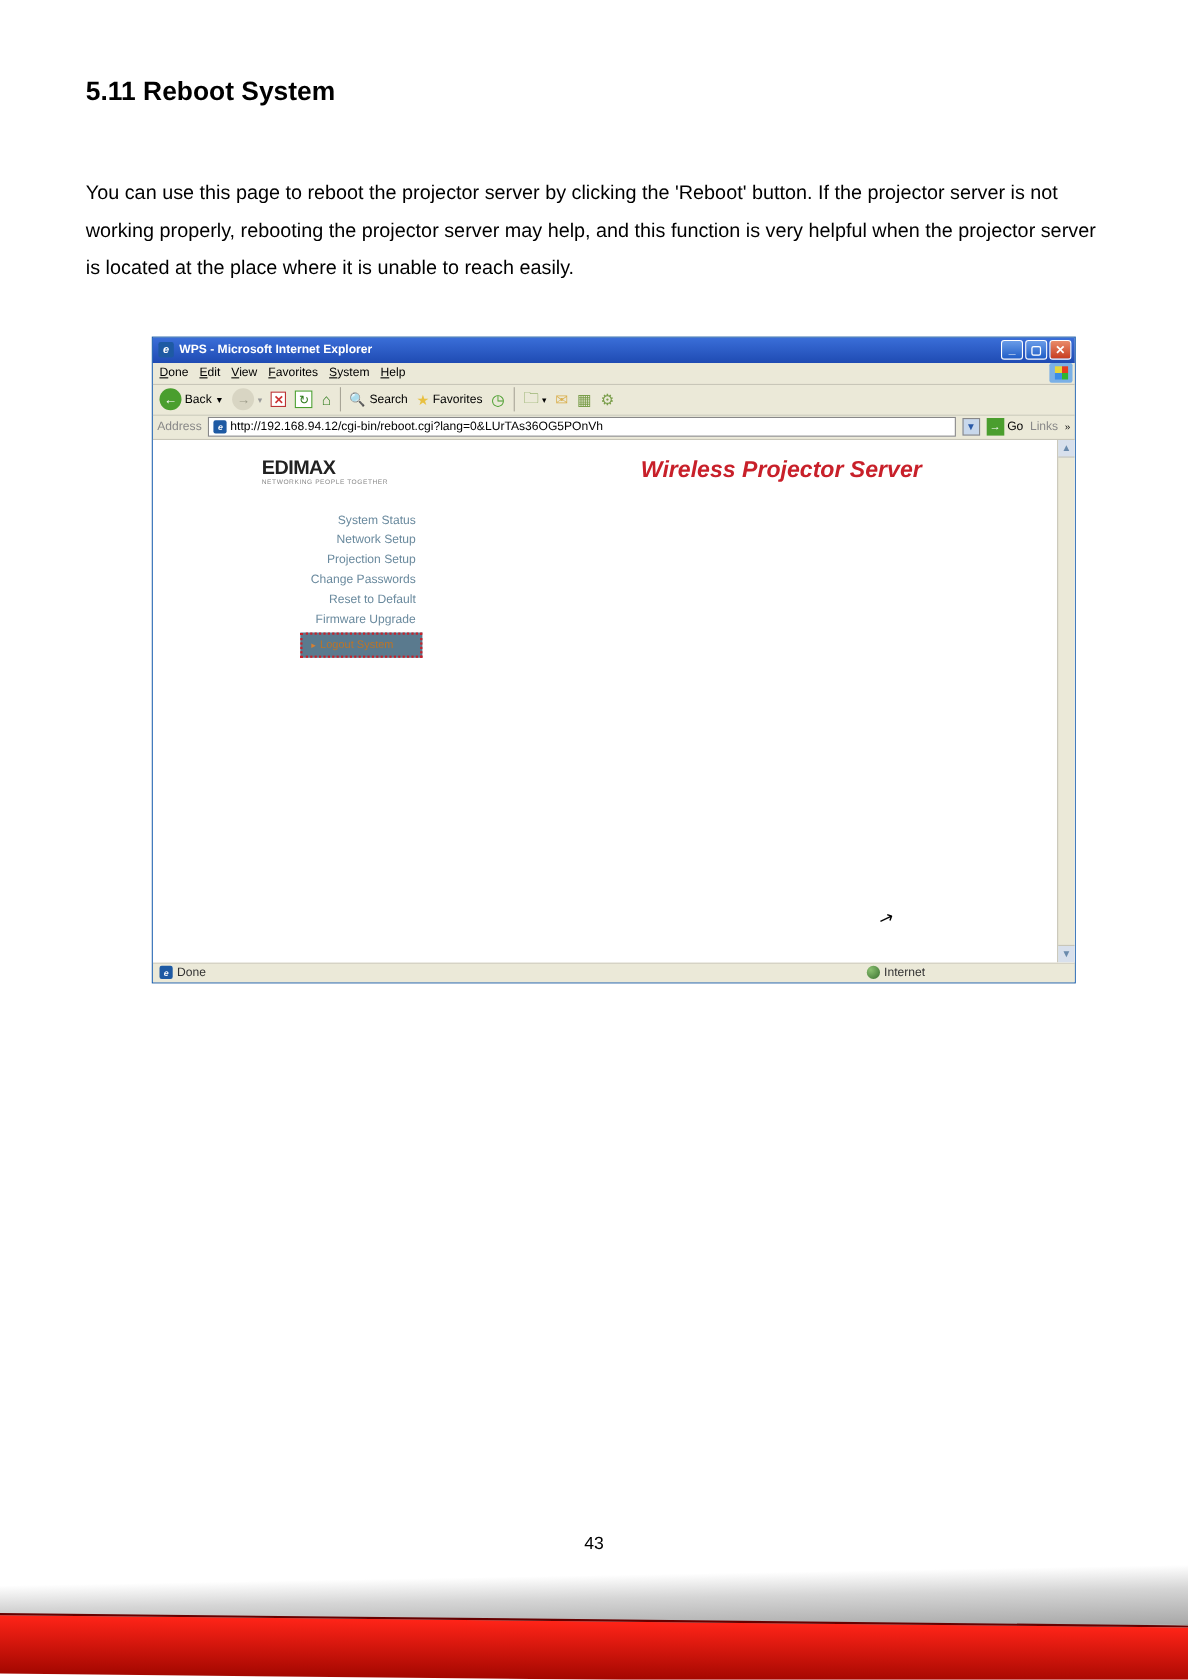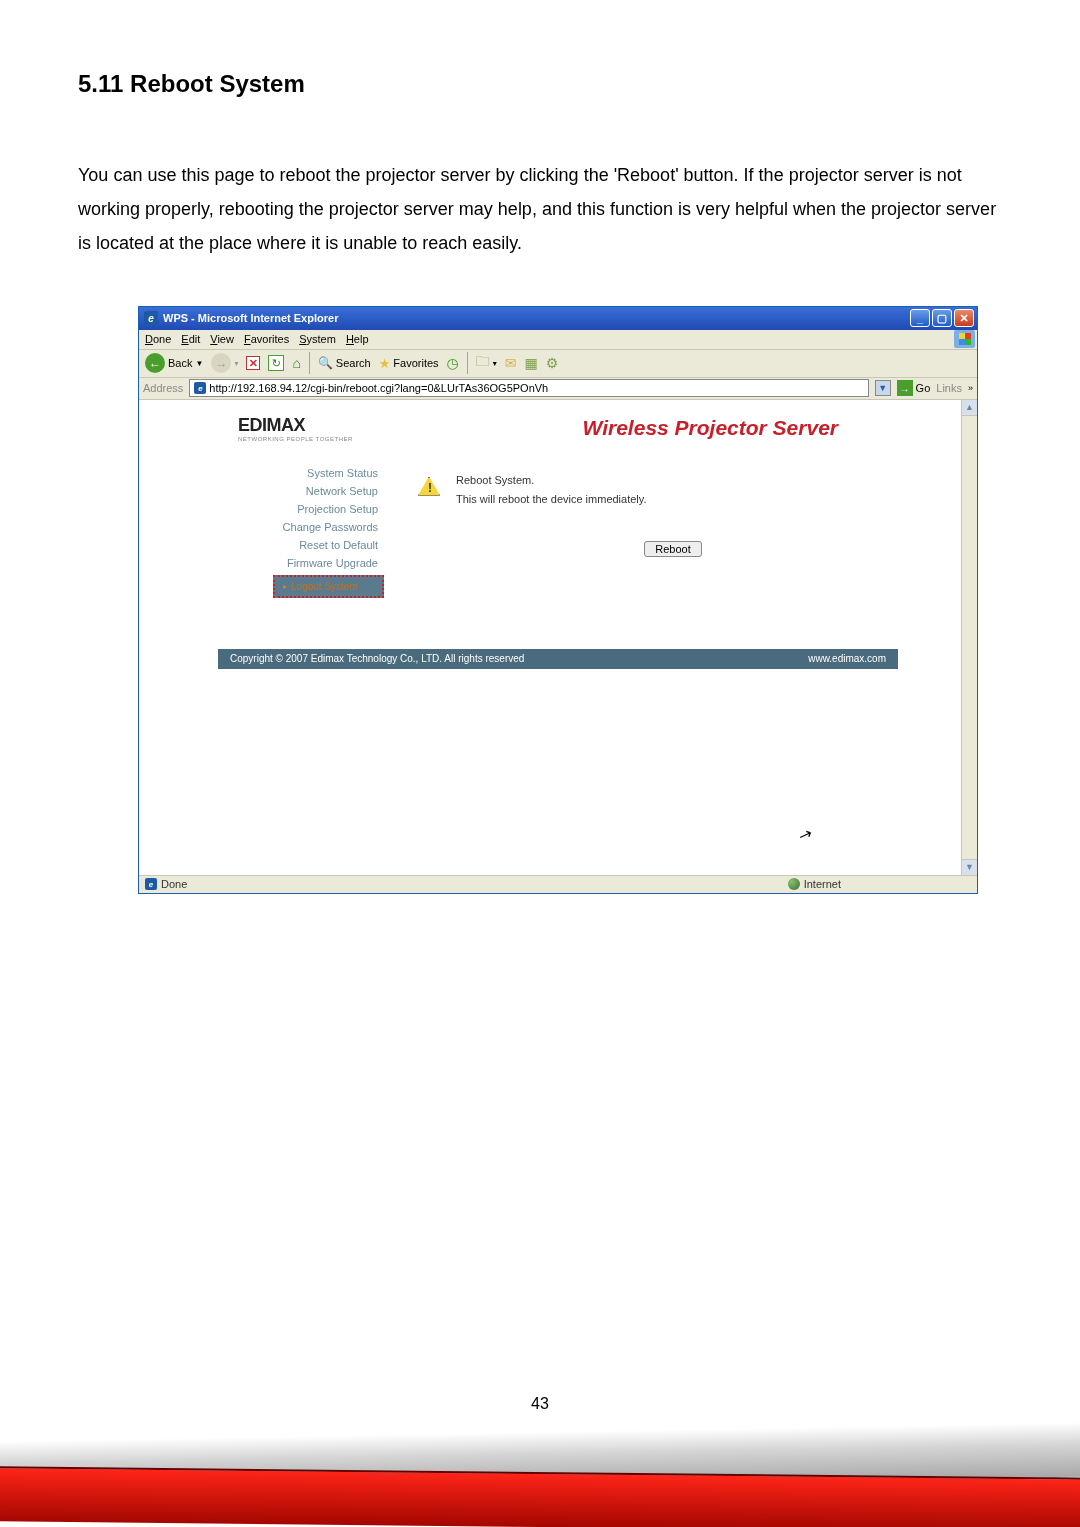--- a/index.html
+++ b/index.html
@@ -328,36 +328,20 @@
             <div class="sidebar-item">Network Setup</div>
             <div class="sidebar-item">Projection Setup</div>
             <div class="sidebar-item">Change Passwords</div>
             <div class="sidebar-item">Reset to Default</div>
             <div class="sidebar-item">Firmware Upgrade</div>
             <div class="sidebar-item active-box">
               <span class="active-arrow">▸</span>
               <span>Logout System</span>
             </div>
           </div>
-          <div class="content-pane">
-            <div class="msg-row">
-              <div class="warn-tri"></div>
-              <div class="msg-text">
-                <div class="msg-title">Reboot System.</div>
-                <div>This will reboot the device immediately.</div>
-              </div>
-            </div>
-            <div class="reboot-btn-wrap">
-              <button class="reboot-btn">Reboot</button>
-            </div>
-          </div>
-        </div>
-        <div class="footer-bar">
-          <span>Copyright © 2007 Edimax Technology Co., LTD. All rights reserved</span>
-          <span>www.edimax.com</span>
         </div>
       </div>
       <div class="cursor-arrow">↖</div>
     </div>
 
     <div class="statusbar">
       <div class="status-left">
         <div class="status-e">e</div>
         <span>Done</span>
       </div>

